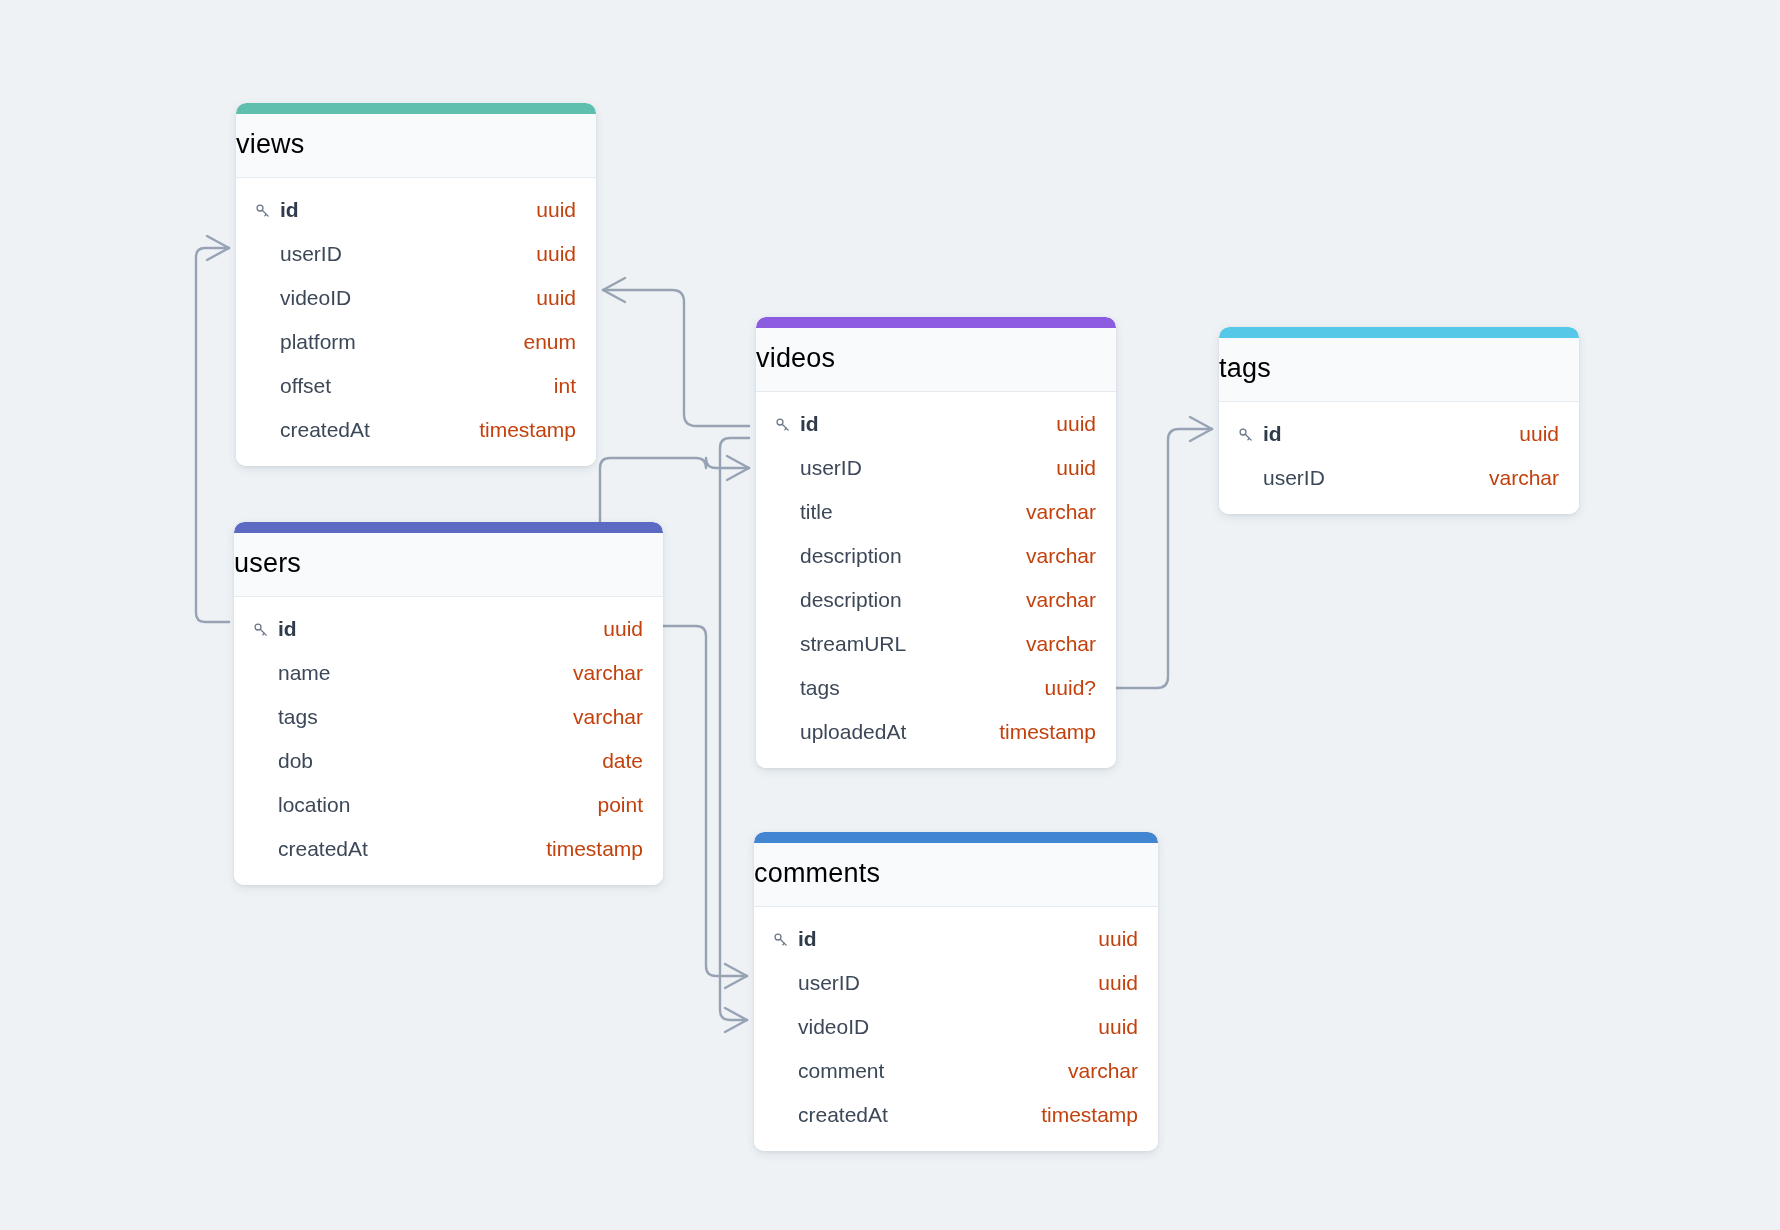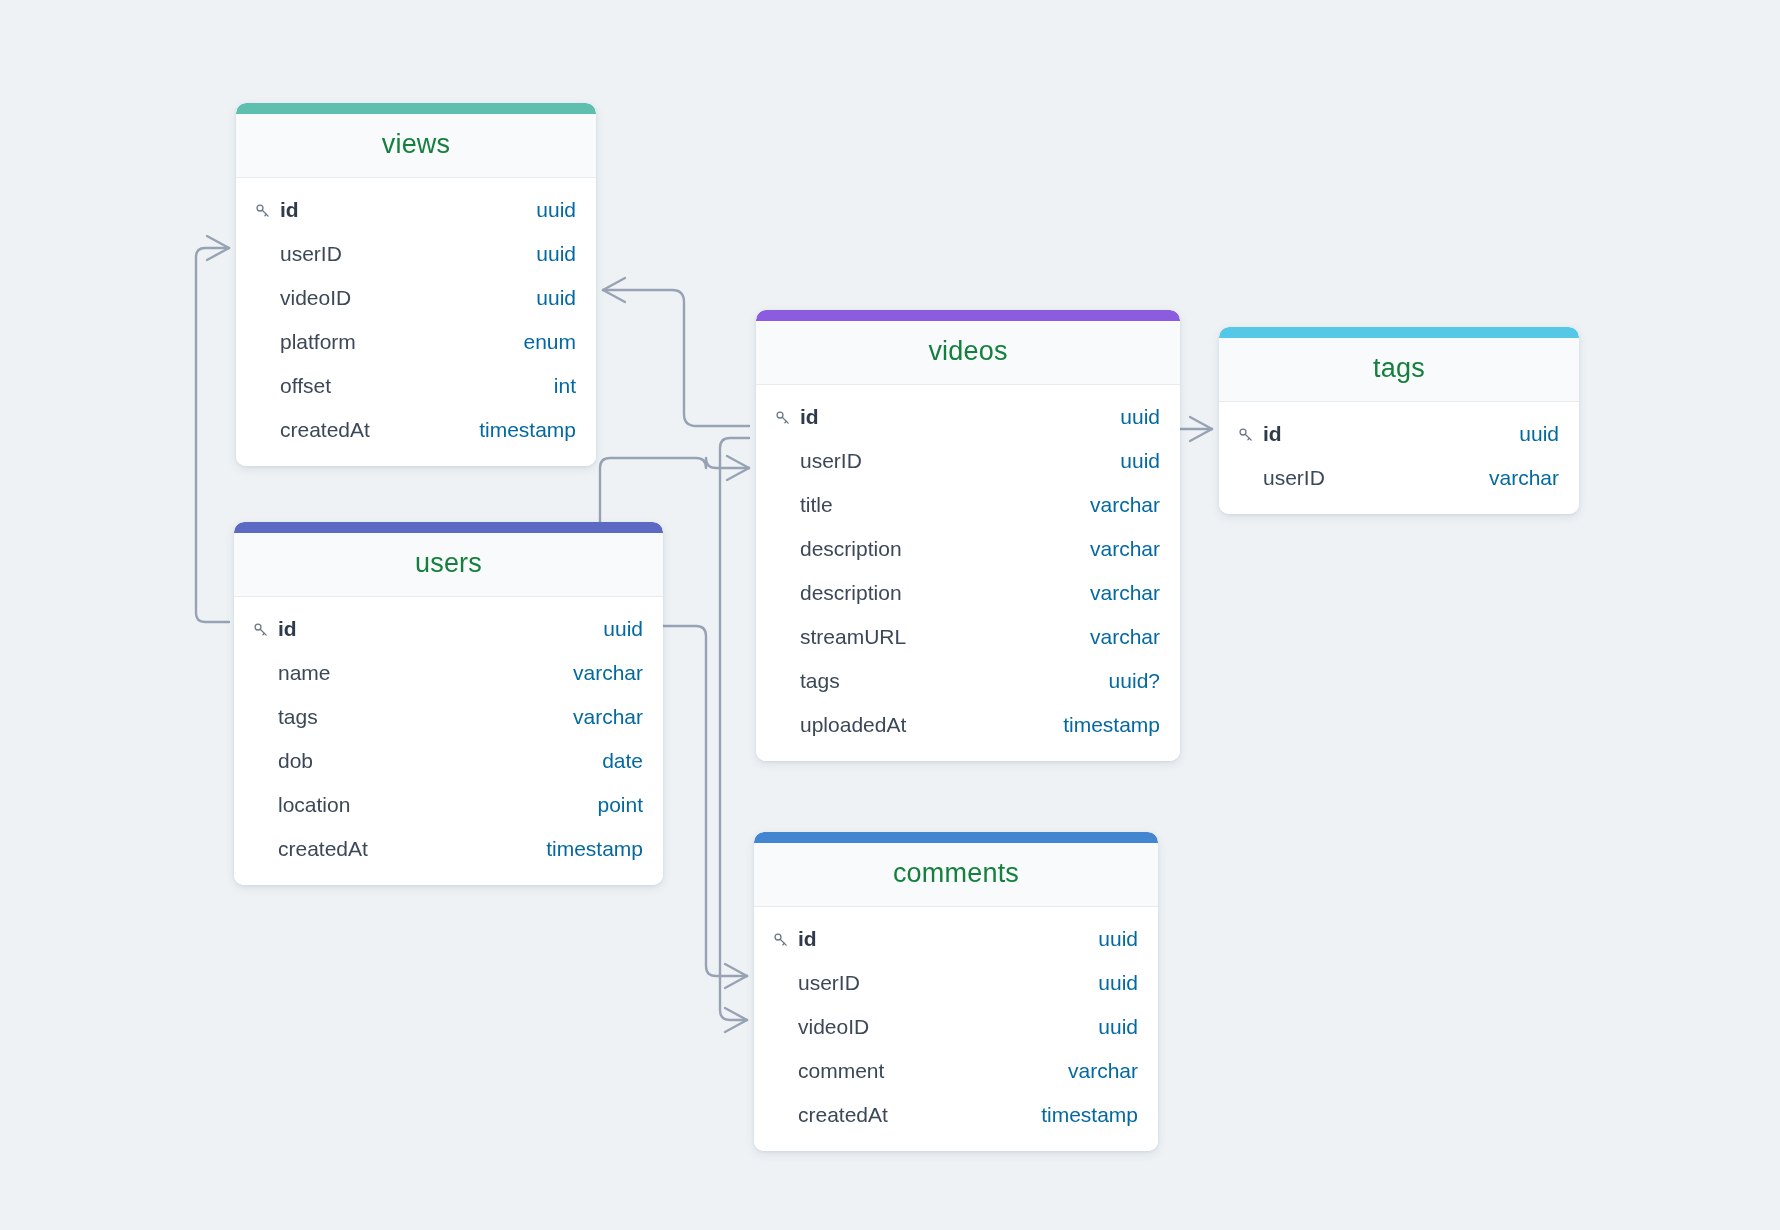--- a/index.html
+++ b/index.html
@@ -35,23 +35,23 @@
   }
   .accent-bar {
     height: 11px;
     width: 100%;
     border-top-left-radius: 10px;
     border-top-right-radius: 10px;
   }
   .table-title {
     background: #f8fafc;
     border-bottom: 1px solid #e6ebf0;
-    text-align: center;
+    text-align: left;
     font-size: 27px;
-    color: #15803d;
+    color: #000000;
     padding: 15px 0 17px 0;
     letter-spacing: 0.2px;
   }
   .fields {
     padding: 10px 0 14px 0;
     background: #ffffff;
   }
   .field-row {
     display: flex;
     align-items: center;
@@ -71,21 +71,21 @@
     white-space: nowrap;
     text-align: center;
   }
   .field-name.pk {
     font-weight: bold;
     color: #2f3a4b;
   }
   .field-type {
     margin-left: auto;
     font-size: 21px;
-    color: #0369a1;
+    color: #c2410c;
     white-space: nowrap;
   }
 </style>
 </head>
 <body>
 
 <div id="canvas">
 
   <svg id="edges" viewBox="0 0 1780 1230" width="1780" height="1230" xmlns="http://www.w3.org/2000/svg">
     <g fill="none" stroke="#97a3b4" stroke-width="2.4" stroke-linecap="round" stroke-linejoin="round">
@@ -208,21 +208,21 @@
         <span class="field-type">point</span>
       </div>
       <div class="field-row">
         <span class="key-slot"></span>
         <span class="field-name">createdAt</span>
         <span class="field-type">timestamp</span>
       </div>
     </div>
   </div>
 
-  <div class="table-card" style="left:756px; top:310px; width:424px;">
+  <div class="table-card" style="left:756px; top:317px; width:360px;">
     <div class="accent-bar" style="background:#8b5ce0;"></div>
     <div class="table-title">videos</div>
     <div class="fields">
       <div class="field-row">
         <span class="key-slot">
           <svg class="key-icon" width="17" height="17" viewBox="0 0 24 24" fill="none" stroke="#6b7787" stroke-width="1.8" stroke-linecap="round" stroke-linejoin="round">
               <circle cx="8.5" cy="8.5" r="4.2"></circle>
               <path d="M11.6 11.6 L20 20"></path>
               <path d="M17.4 17.4 L15.4 19.4"></path>
             </svg>

